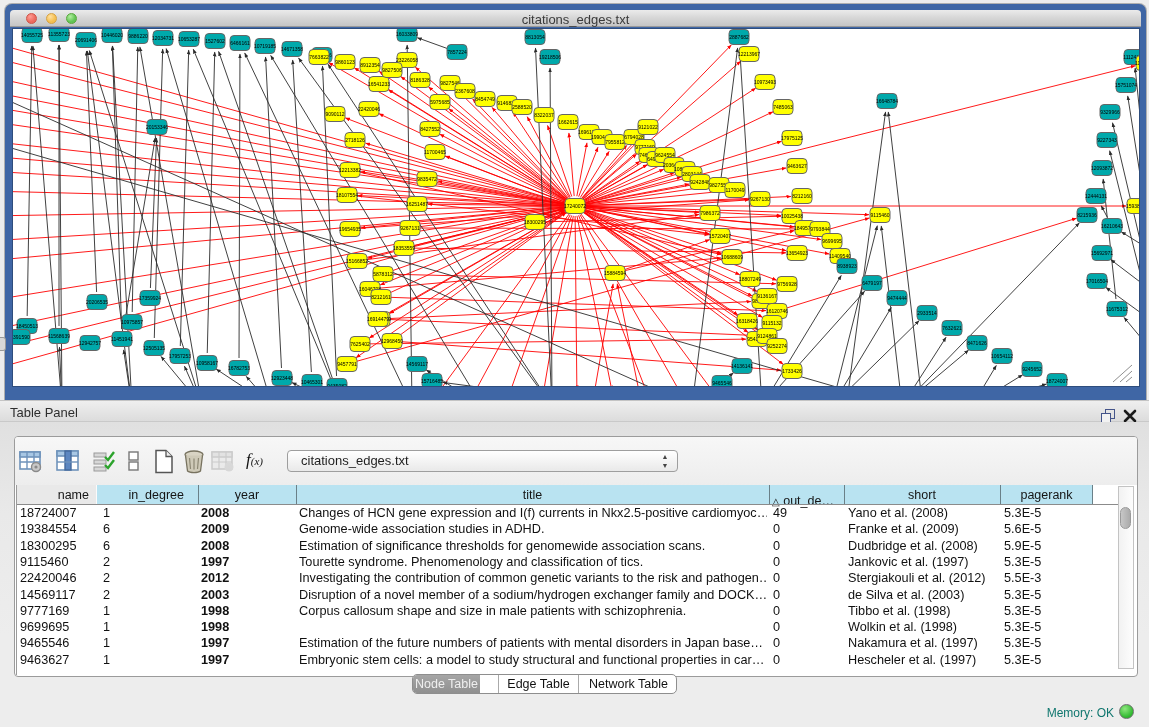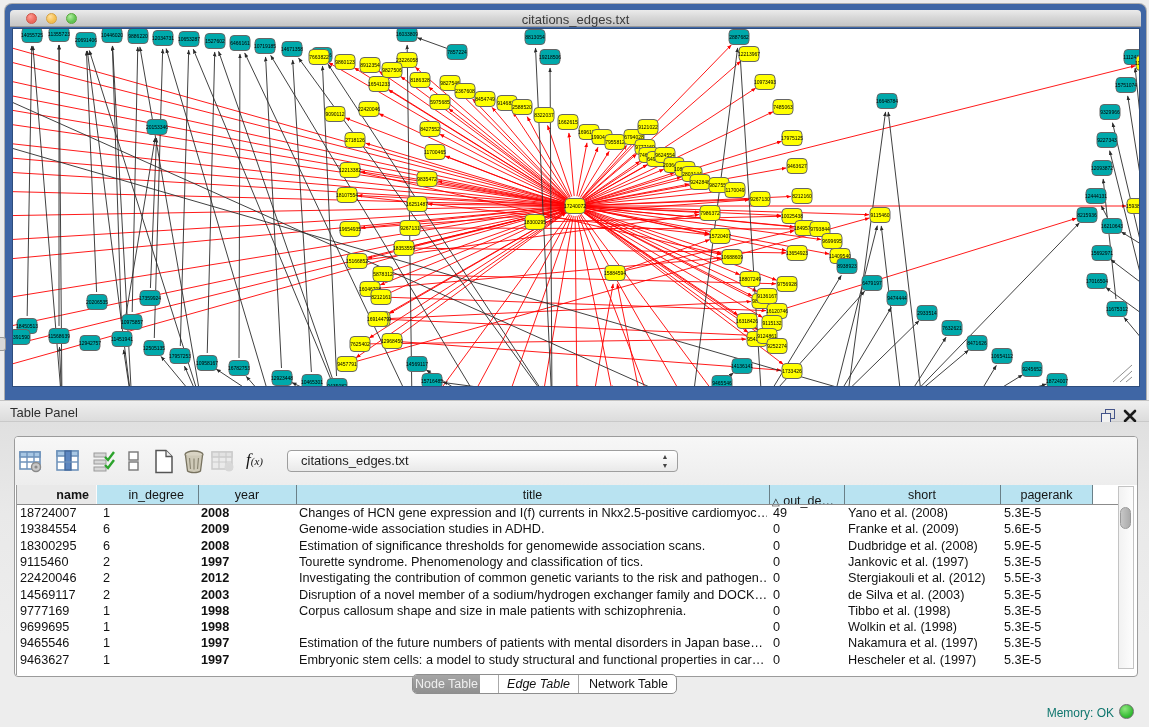--- a/index.html
+++ b/index.html
@@ -41,21 +41,21 @@
   .cc4 { left:756px; width:71px; }
   .cc5 { left:831px; width:152px; }
   .cc6 { left:987px; width:90px; }
   
   #sbar { left:1118px; top:486px; width:16px; height:183px; background:linear-gradient(90deg,#f2f2f2,#fdfdfd); border:1px solid #c3c3c3; }
   #sthumb { left:1120px; top:507px; width:11px; height:22px; background:linear-gradient(90deg,#c7c7c7,#ababab); border:1px solid #9a9a9a; border-radius:6px; }
   
   #tabs { left:412px; top:674px; width:265px; height:20px; border:1px solid #8e8e8e; border-radius:5px; background:#fff; overflow:hidden; }
   .tab { position:absolute; top:0; height:20px; font-size:12.5px; color:#111; text-align:center; line-height:19px; }
   #tab0 { left:0; width:67px; background:linear-gradient(#a6a6a6,#8d8d8d); color:#efefef; }
-  #tab1 { left:85px; width:80px; border-left:1px solid #aaa;font-style:italic; }
+  #tab1 { left:85px; width:80px; border-left:1px solid #aaa; }
   #tab2 { left:165px; width:100px; border-left:1px solid #aaa; }
   
   #memlabel { top:706px; left:1014px; width:100px; text-align:right; font-size:12px; color:#0f766e; }
   #memdot { left:1119px; top:704px; width:15px; height:15px; border-radius:50%; background:radial-gradient(circle at 38% 30%,#8fe87f,#2eb82e 70%); border:1px solid #6e6e6e; }
   svg text { font-family:"Liberation Sans",sans-serif; }
 </style>
 </head>
 <body>
 
 <div id="gwin" class="abs">
@@ -907,21 +907,21 @@
     <circle cx="18" cy="18" r="4.5" fill="#bbb"></circle>
   </svg>
   <div class="abs" style="left:231px;top:13px;width:30px;height:22px;font-family:'Liberation Serif',serif;font-style:italic;font-size:17px;color:#111;">f<span style="font-size:11px;">(x)</span></div>
 </div>
 <div id="combo" class="abs"></div>
 <span id="combo-label" class="abs">citations_edges.txt</span>
 <div id="combo-arrows" class="abs">▲<br>▼</div>
 
 <div id="thead" class="abs"></div>
 <div id="thead-name" class="abs"></div>
-<span class="abs hlabel" style="left:17px;width:72px;text-align:right;font-weight:bold;">name</span>
+<span class="abs hlabel" style="left:17px;width:72px;text-align:right;">name</span>
 <span class="abs hlabel" style="left:98px;width:86px;text-align:right;">in_degree</span>
 <span class="abs hlabel" style="left:199px;width:96px;">year</span>
 <span class="abs hlabel" style="left:297px;width:471px;">title</span>
 <span class="abs hlabel" style="left:772px;width:71px;text-align:left;margin-top:6px;"><span style="font-size:10px;">△</span> <span>out_de…</span></span>
 <span class="abs hlabel" style="left:845px;width:154px;">short</span>
 <span class="abs hlabel" style="left:1001px;width:91px;">pagerank</span>
 <div class="abs hsep" style="left:96px;background:#fbfbfb;"></div>
 <div class="abs hsep" style="left:198px"></div>
 <div class="abs hsep" style="left:296px"></div>
 <div class="abs hsep" style="left:769px"></div>

